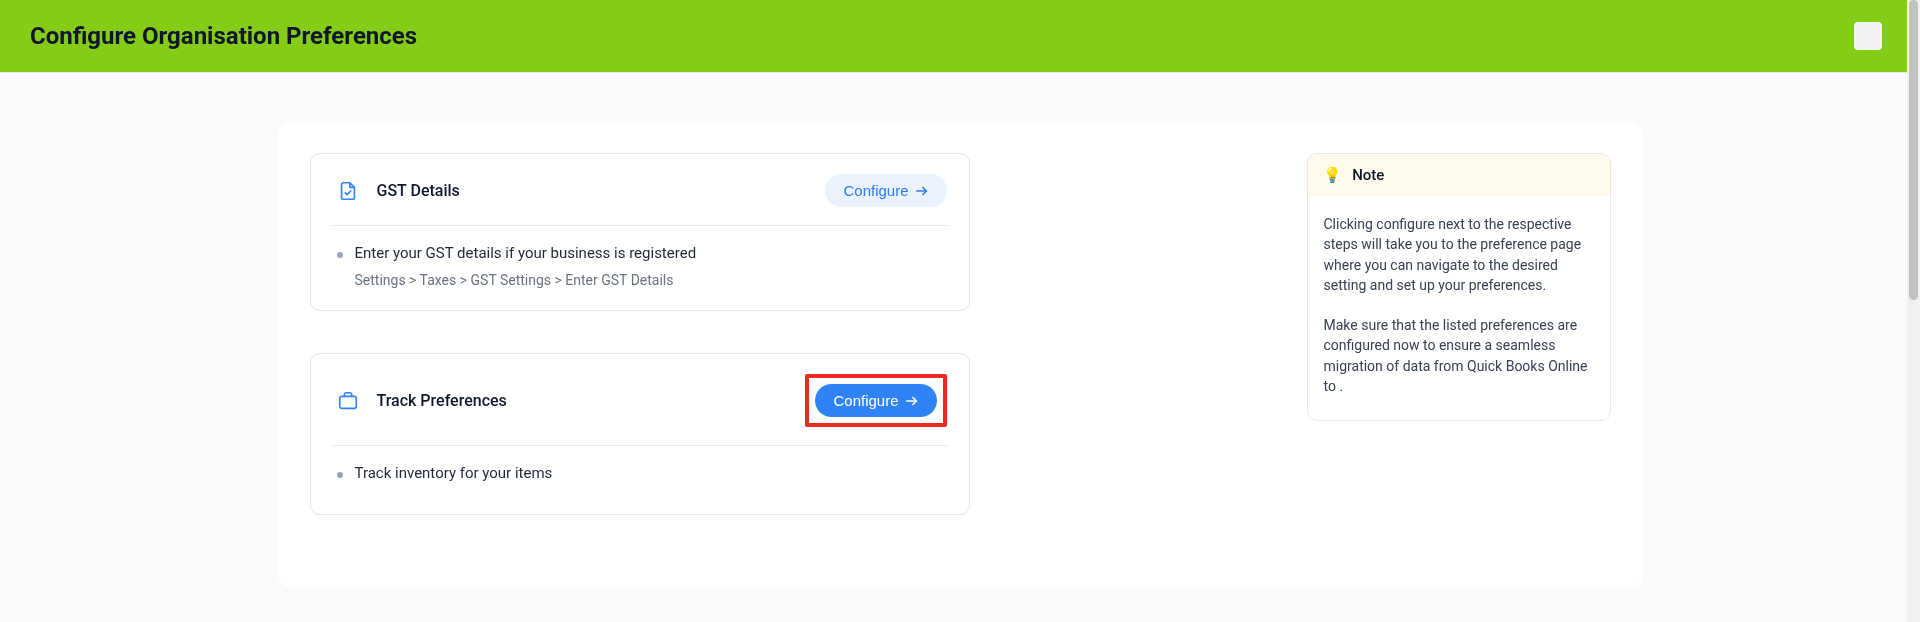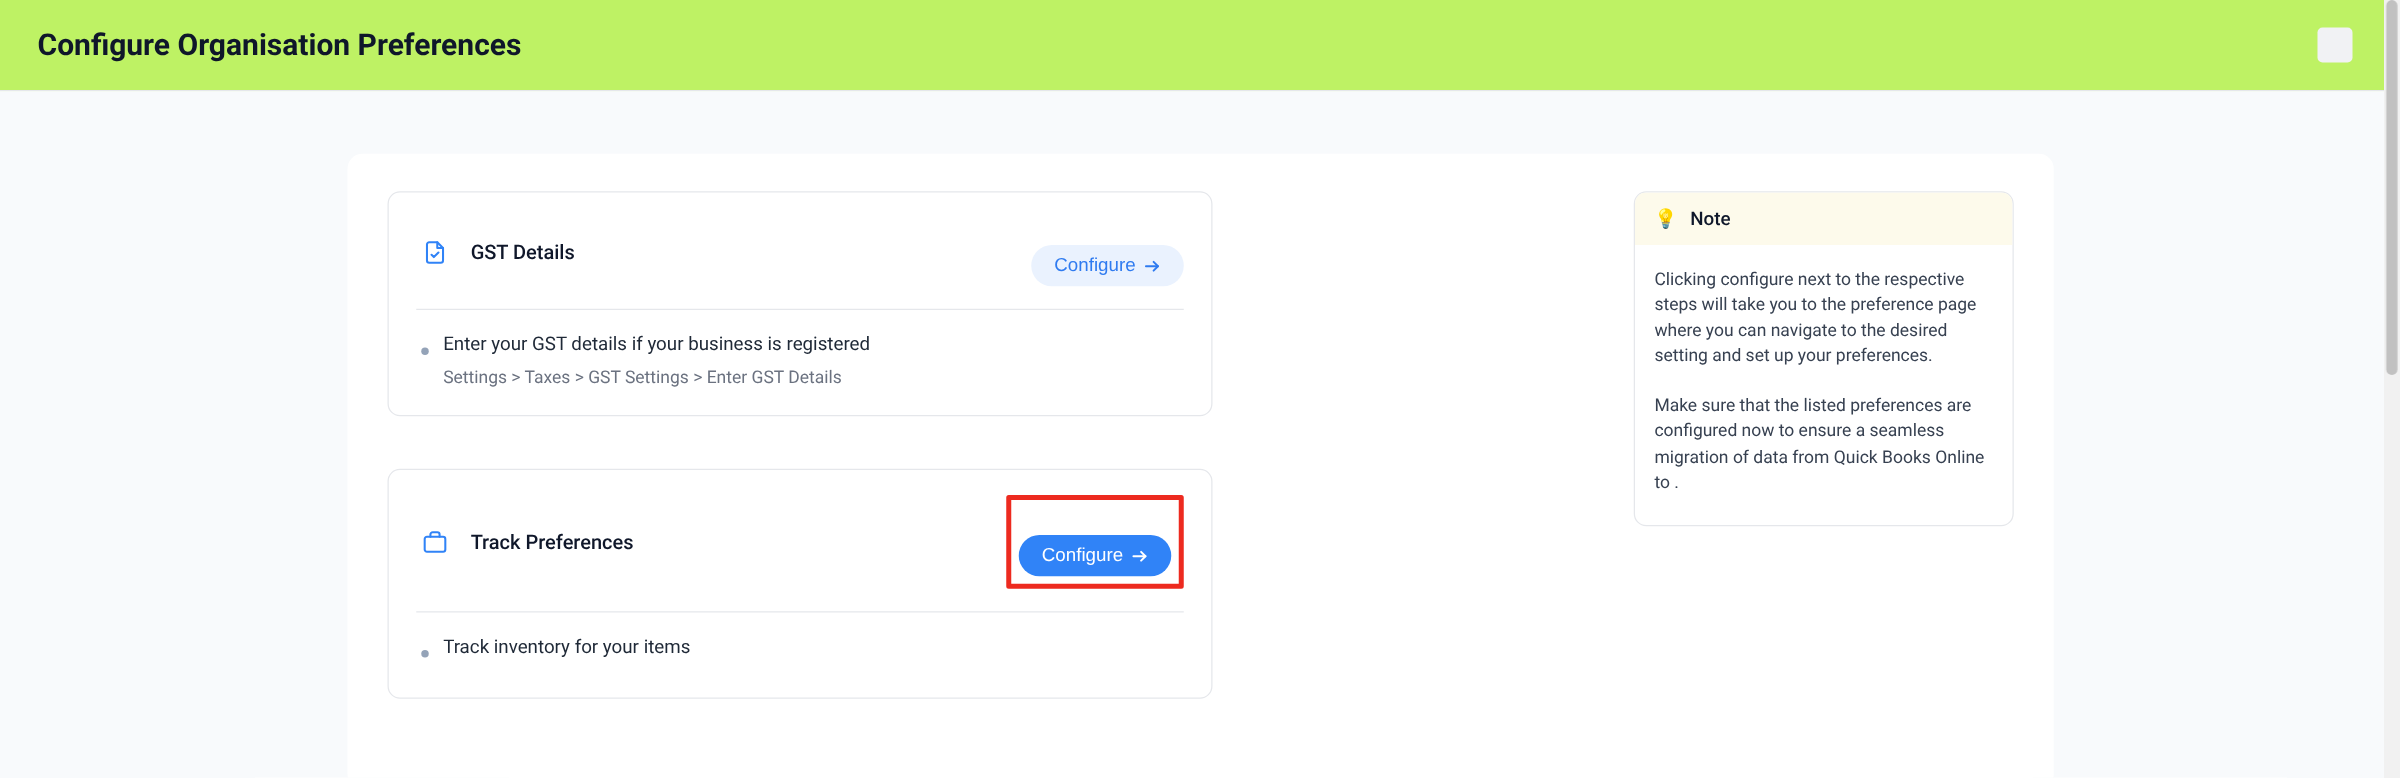--- a/index.html
+++ b/index.html
@@ -14,21 +14,21 @@
       width: 1920px;
       height: 622px;
       overflow: hidden;
     }
     .header {
       display: flex;
       align-items: center;
       justify-content: space-between;
       padding: 22px 30px;
       border-bottom: 1px solid #e5e7eb;
-      background: #bef264;
+      background: #84cc16;
     }
     .header h1 {
       font-size: 24px;
       font-weight: 700;
       color: #0f172a;
     }
     .close-btn {
       width: 28px;
       height: 28px;
       display: flex;
@@ -104,42 +104,41 @@
     .configure-btn {
       display: inline-flex;
       align-items: center;
       gap: 6px;
       font-size: 15px;
       font-weight: 500;
       border: none;
       cursor: pointer;
       padding: 8px 18px;
       border-radius: 18px;
-      margin-top: 22px;
     }
     .configure-btn.light {
       background: #eaf2fe;
       color: #2f7bf0;
     }
     .configure-btn.primary {
       background: #3083f7;
       color: #ffffff;
     }
     .highlight-box {
       display: inline-flex;
       padding: 6px;
       border: 4px solid #ed2a1f;
       border-radius: 2px;
     }
     .pref-body {
       padding-left: 0;
     }
     .pref-item {
       display: flex;
-      align-items: flex-end;
+      align-items: flex-start;
       gap: 12px;
       margin-bottom: 10px;
     }
     .bullet {
       width: 6px;
       height: 6px;
       border-radius: 50%;
       background: #94a3b8;
       margin-top: 8px;
       margin-left: 4px;

